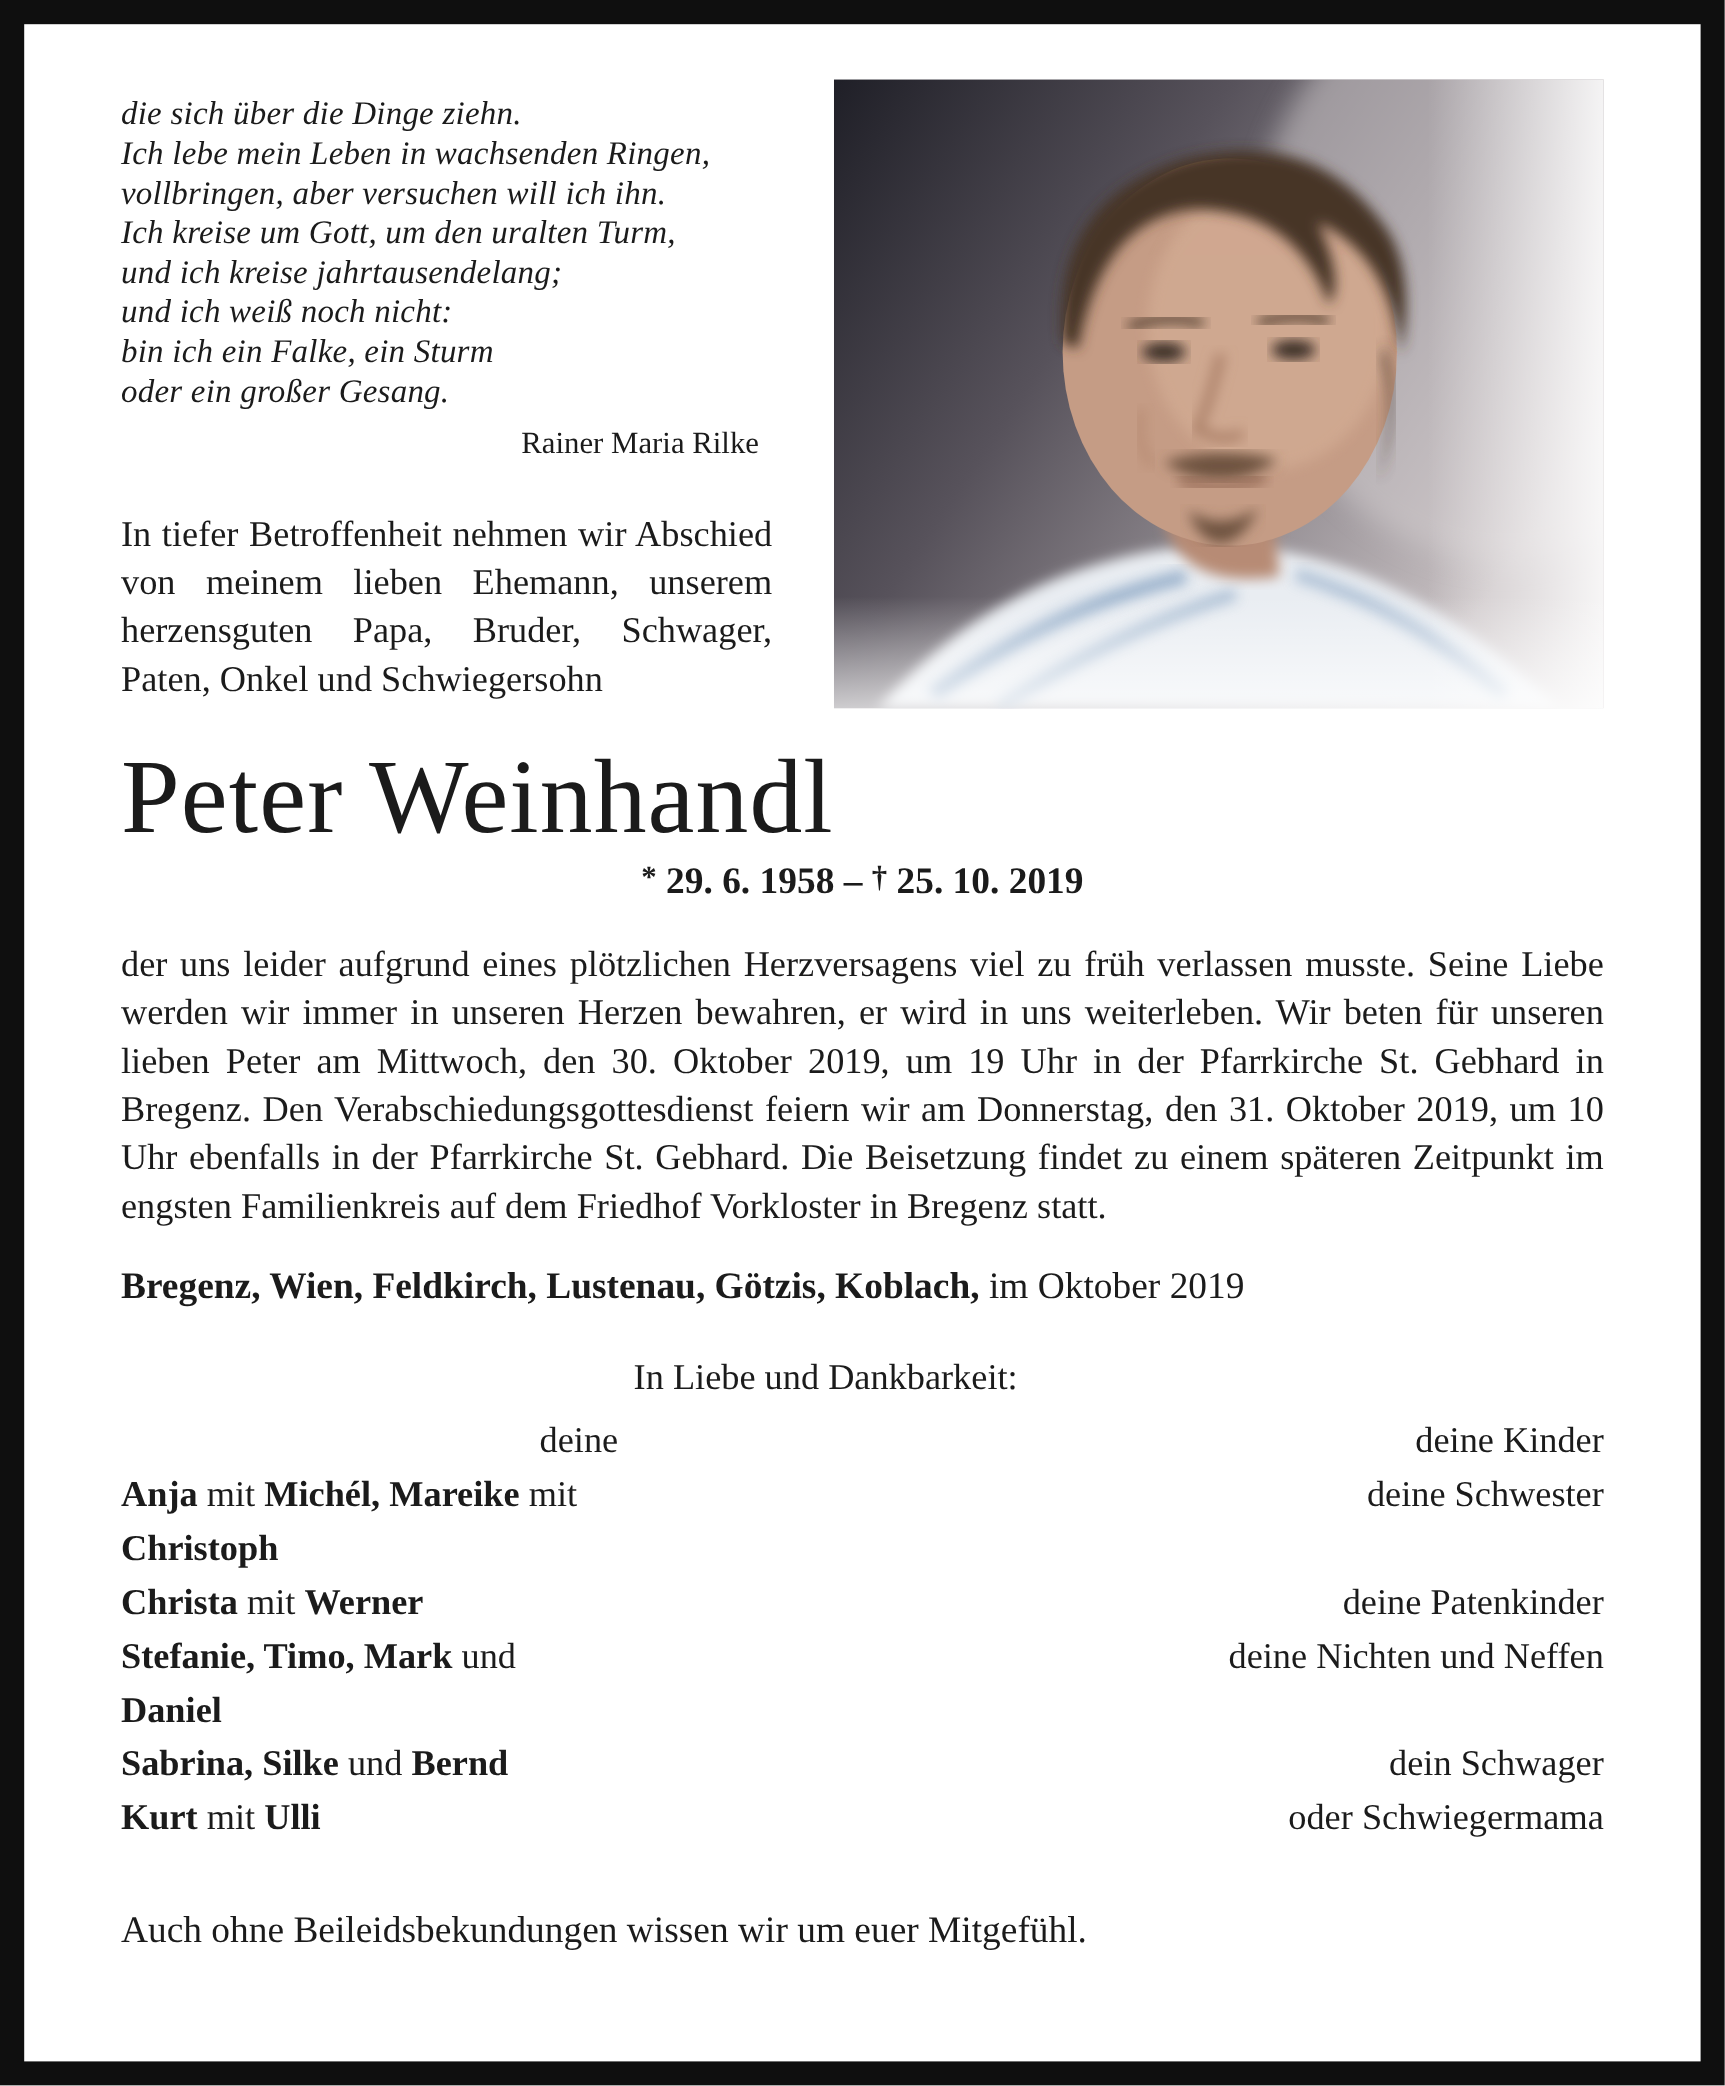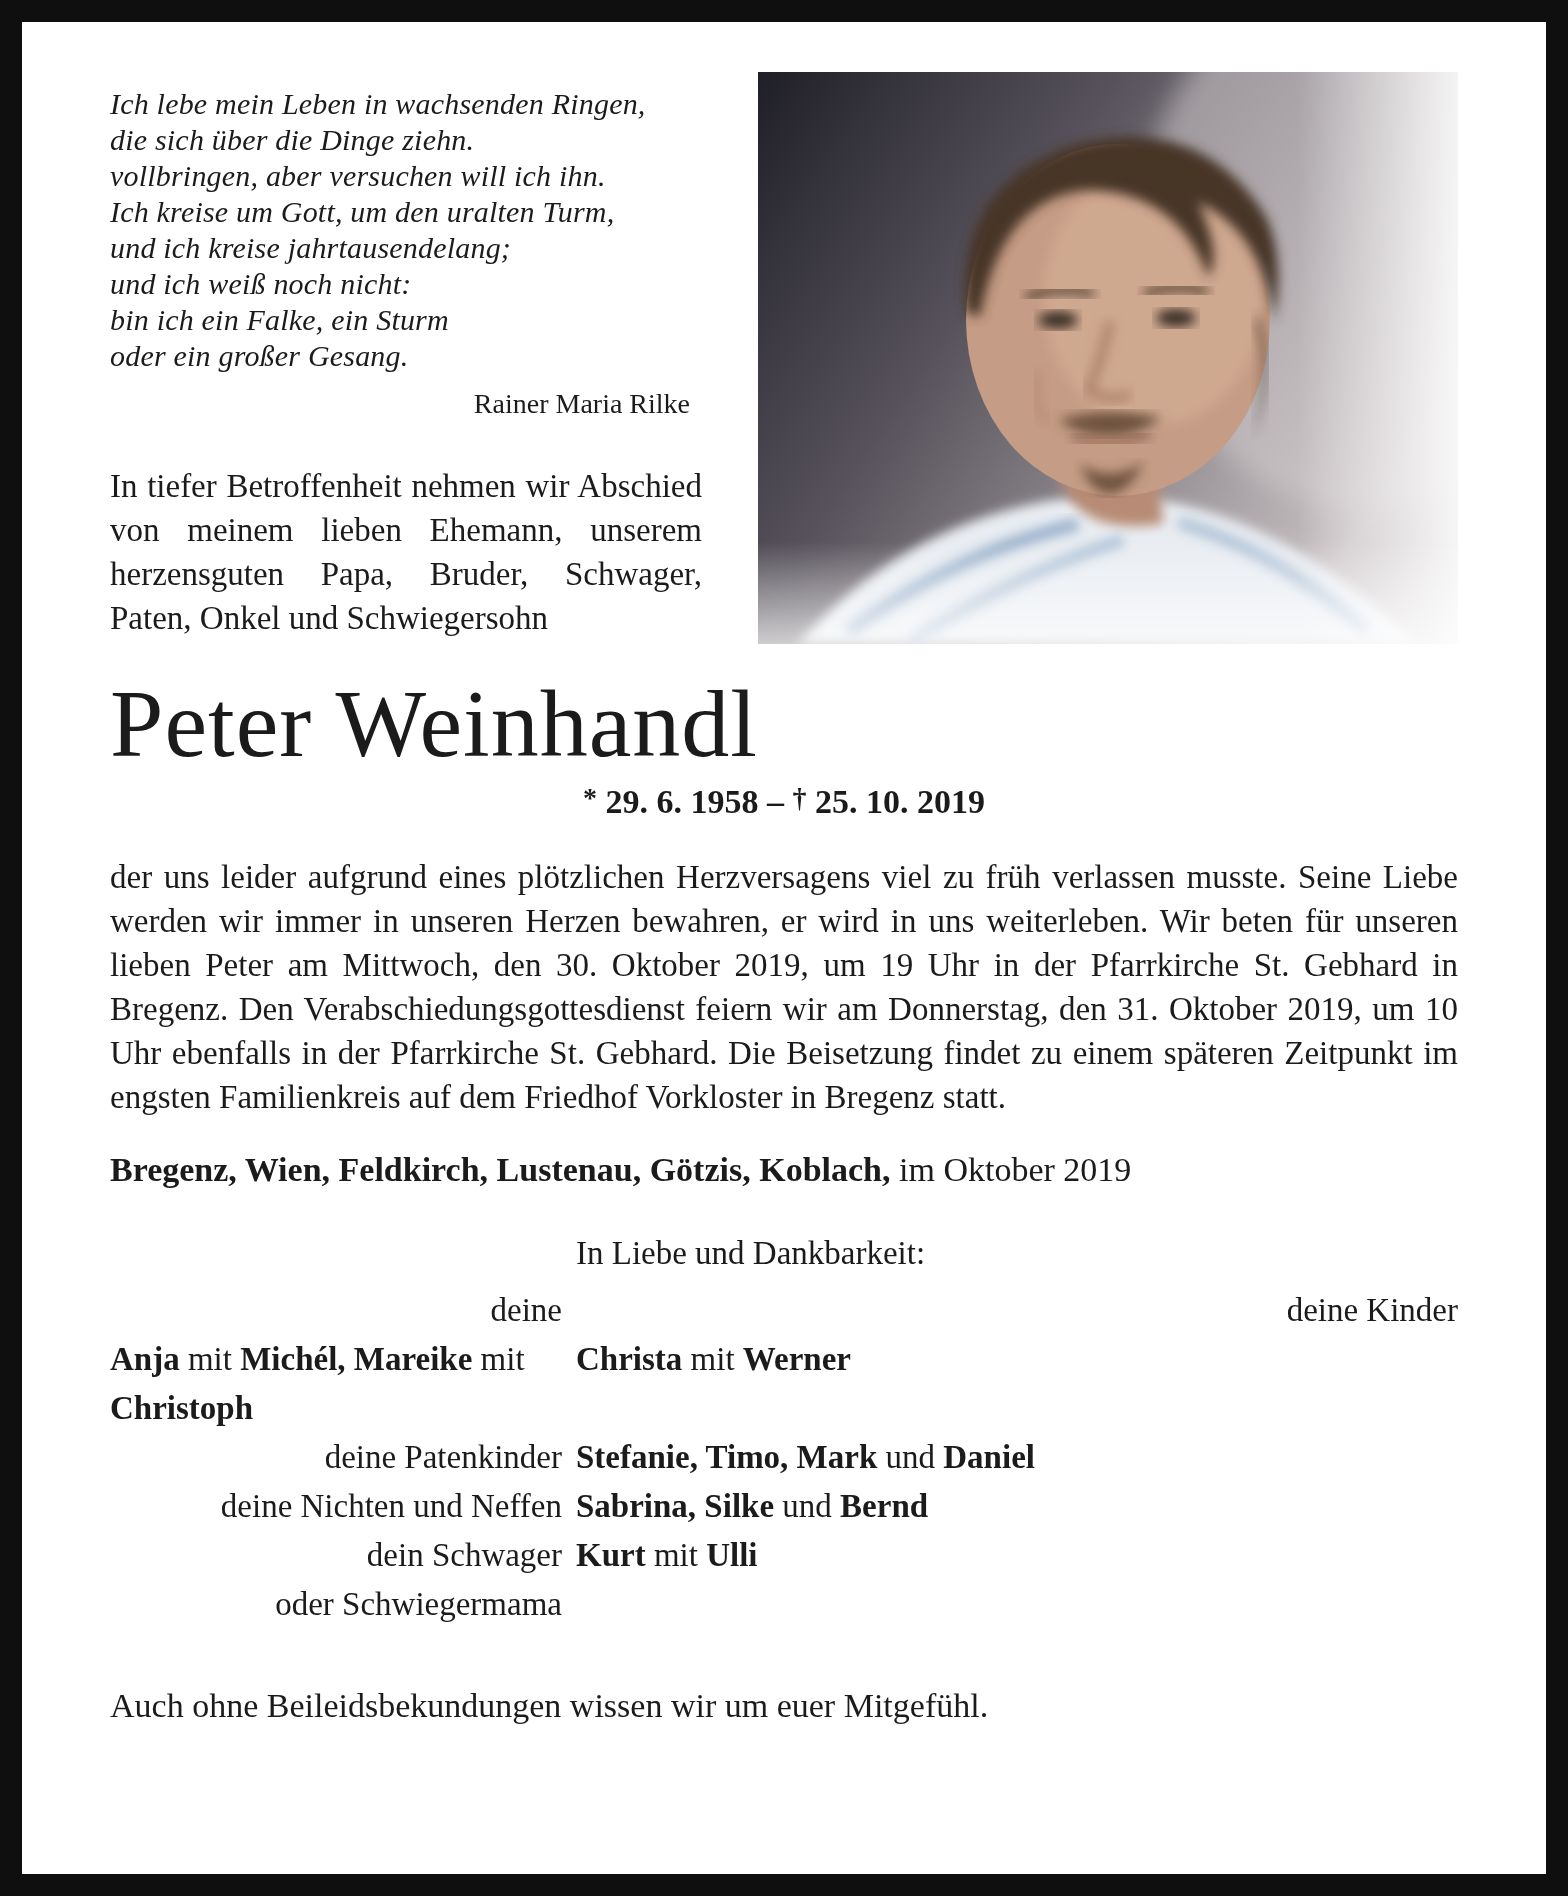--- a/index.html
+++ b/index.html
@@ -113,22 +113,22 @@
   }
 </style>
 </head>
 <body>
 
 <div class="page">
 
   <div class="top">
     <div class="left-col">
       <div class="poem" id="poem">
+          <div class="poem-line">die sich über die Dinge ziehn.</div>
           <div class="poem-line">Ich lebe mein Leben in wachsenden Ringen,</div>
-          <div class="poem-line">die sich über die Dinge ziehn.</div>
           <div class="poem-line">vollbringen, aber versuchen will ich ihn.</div>
           <div class="poem-line">Ich kreise um Gott, um den uralten Turm,</div>
           <div class="poem-line">und ich kreise jahrtausendelang;</div>
           <div class="poem-line">und ich weiß noch nicht:</div>
           <div class="poem-line">bin ich ein Falke, ein Sturm</div>
           <div class="poem-line">oder ein großer Gesang.</div>
         </div>
       <div class="attribution">Rainer Maria Rilke</div>
       <p class="intro">In tiefer Betroffenheit nehmen wir Abschied von meinem lieben Ehemann, unserem herzensguten Papa, Bruder, Schwager, Paten, Onkel und Schwiegersohn</p>
     </div>
@@ -206,20 +206,21 @@
   <p class="body-text">der uns leider aufgrund eines plötzlichen Herzversagens viel zu früh verlassen musste. Seine Liebe werden wir immer in unseren Herzen bewahren, er wird in uns weiterleben. Wir beten für unseren lieben Peter am Mittwoch, den 30. Oktober 2019, um 19 Uhr in der Pfarrkirche St. Gebhard in Bregenz. Den Verabschiedungsgottesdienst feiern wir am Donnerstag, den 31. Oktober 2019, um 10 Uhr ebenfalls in der Pfarrkirche St. Gebhard. Die Beisetzung findet zu einem späteren Zeitpunkt im engsten Familienkreis auf dem Friedhof Vorkloster in Bregenz statt.</p>
 
   <p class="places"><span class="b">Bregenz, Wien, Feldkirch, Lustenau, Götzis, Koblach,</span><span> im Oktober 2019</span></p>
 
   <div class="closing">In Liebe und Dankbarkeit:</div>
 
   <div class="family" id="family">
       <div class="fam-label">deine</div>
       <div class="fam-label">deine Kinder</div>
       <div class="fam-names"><span class="b">Anja</span><span> mit </span><span class="b">Michél, Mareike</span><span> mit </span><span class="b">Christoph</span></div>
+      <div class="fam-label">deine Schwester</div>
       <div class="fam-names"><span class="b">Christa</span><span> mit </span><span class="b">Werner</span></div>
       <div class="fam-label">deine Patenkinder</div>
       <div class="fam-names"><span class="b">Stefanie, Timo, Mark</span><span> und </span><span class="b">Daniel</span></div>
       <div class="fam-label">deine Nichten und Neffen</div>
       <div class="fam-names"><span class="b">Sabrina, Silke</span><span> und </span><span class="b">Bernd</span></div>
       <div class="fam-label">dein Schwager</div>
       <div class="fam-names"><span class="b">Kurt</span><span> mit </span><span class="b">Ulli</span></div>
       <div class="fam-label">oder Schwiegermama</div>
     </div>
 

